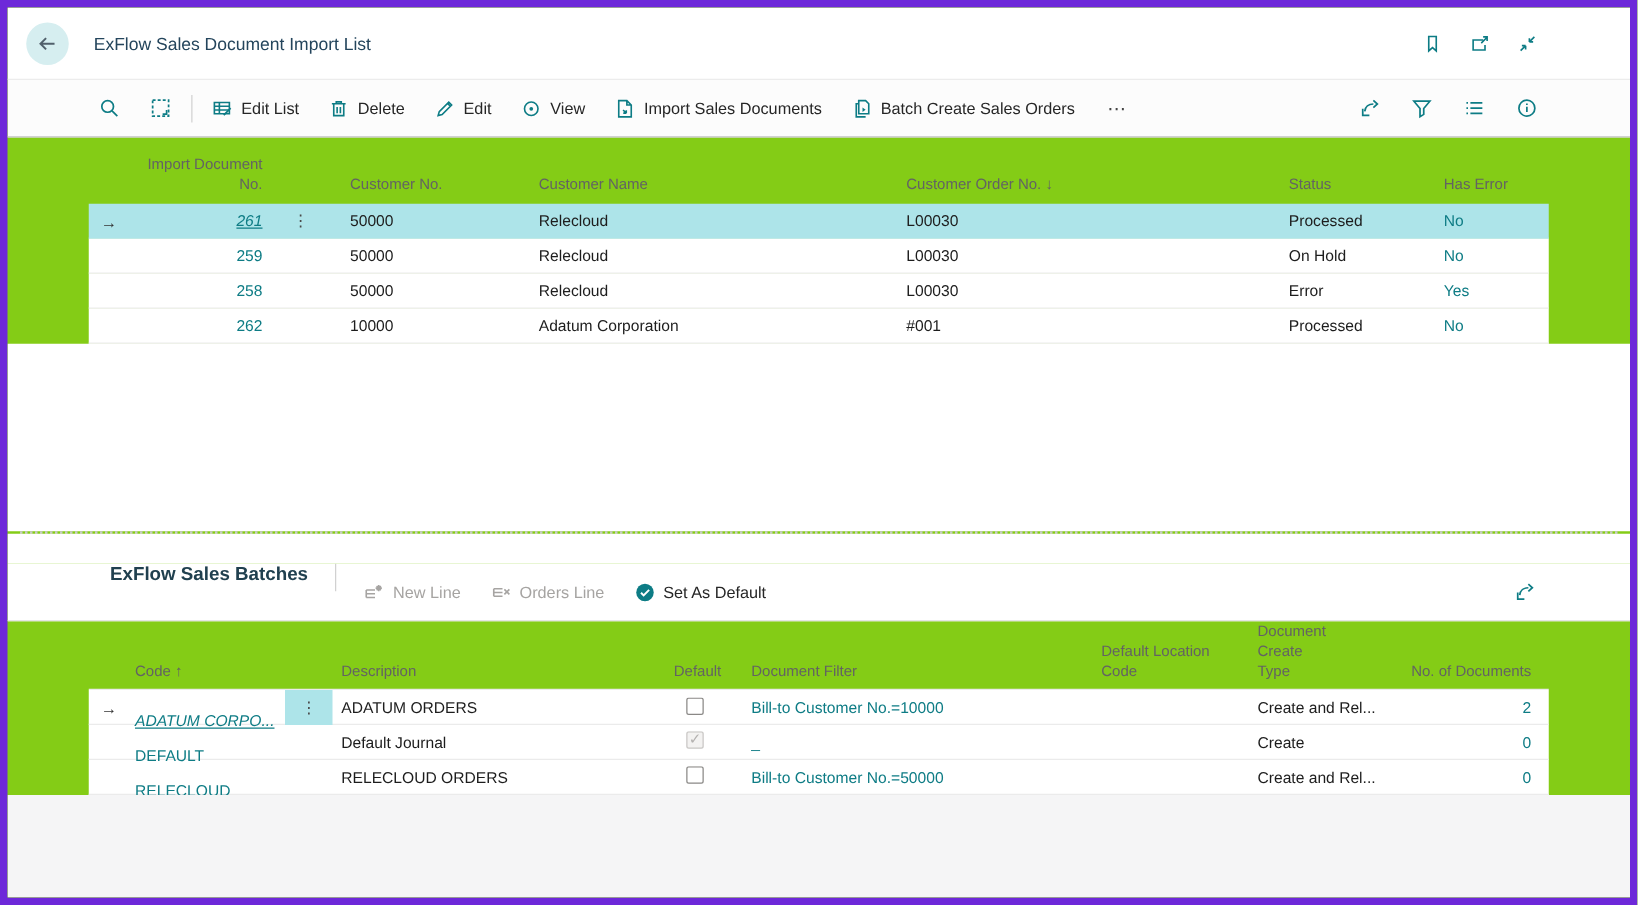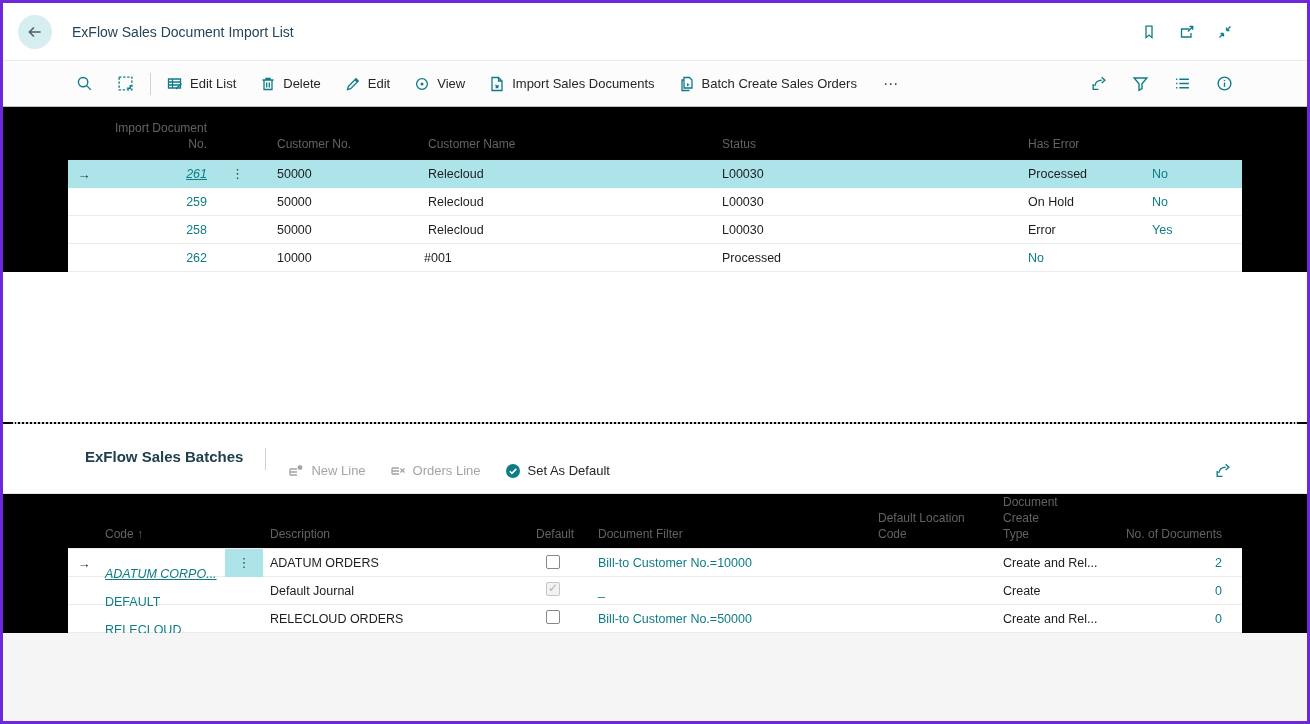--- a/index.html
+++ b/index.html
@@ -1,18 +1,18 @@
 <!DOCTYPE html>
 <html><head>
 <meta charset="utf-8">
 <style>
   * { margin:0; padding:0; box-sizing:border-box; }
   html,body { width:1310px; height:724px; background:#fff; }
   body { font-family:"Liberation Sans","DejaVu Sans",sans-serif; color:#1f1f1f; }
-  .frame { width:1310px; height:724px; border:3px solid #6d28d9; background:#000000;
+  .frame { width:1310px; height:724px; border:6px solid #6d28d9; background:#84cc16;
            display:flex; flex-direction:column; overflow:hidden; }
 
   
   .hdr { height:58px; flex:0 0 58px; display:flex; align-items:center;
          padding:0 74px 0 15px; background:#fff; border-bottom:1px solid #ececec; }
   .backbtn { width:34px; height:34px; border-radius:50%; background:#d6eef0;
              display:flex; align-items:center; justify-content:center; cursor:pointer; }
   .hdr-title { margin-left:20px; font-size:14px; color:#24455c; }
   .hdr-right { margin-left:auto; display:flex; align-items:center; gap:22px; }
   .ic { display:inline-flex; align-items:center; justify-content:center; cursor:pointer; }
@@ -204,20 +204,24 @@
     </div>
   </div>
 
   <div class="tablewrap">
     <div class="t-grid thead">
       <div class="hcell"></div>
       <div class="hcell r">Import Document No.</div>
       <div class="hcell"></div>
       <div class="hcell padL17">Customer No.</div>
       <div class="hcell padL12">Customer Name</div>
+      <div class="hcell">
+        <span>Customer Order No.</span>
+        <span>↓</span>
+      </div>
       <div class="hcell">Status</div>
       <div class="hcell">Has Error</div>
     </div>
 
     <div class="t-grid row sel">
       <div class="cell arrowcell">→</div>
       <div class="cell r"><span class="link u">261</span></div>
       <div class="dots">⋮</div>
       <div class="cell padL17"><span class="focus-dotted">50000</span></div>
       <div class="cell padL12">Relecloud</div>
@@ -246,20 +250,21 @@
       <div class="cell">L00030</div>
       <div class="cell">Error</div>
       <div class="cell teal-text">Yes</div>
     </div>
 
     <div class="t-grid row">
       <div class="cell arrowcell"></div>
       <div class="cell r"><span class="link">262</span></div>
       <div class="dots"></div>
       <div class="cell padL17">10000</div>
+      <div class="cell padL12">Adatum Corporation</div>
       <div class="cell">#001</div>
       <div class="cell">Processed</div>
       <div class="cell teal-text">No</div>
     </div>
   </div>
 
   <div class="spacer1"></div>
   <div class="dotline"></div>
   <div class="gap2"></div>
 

